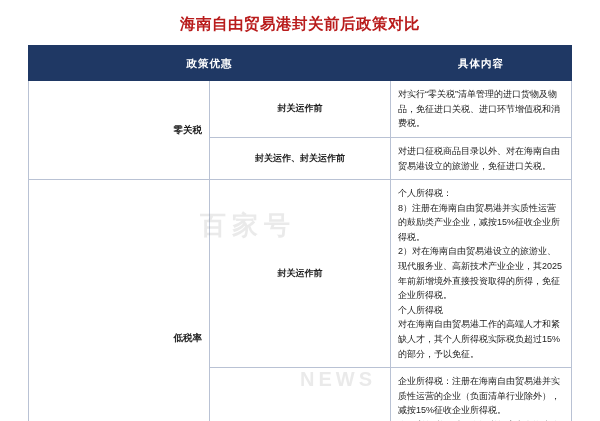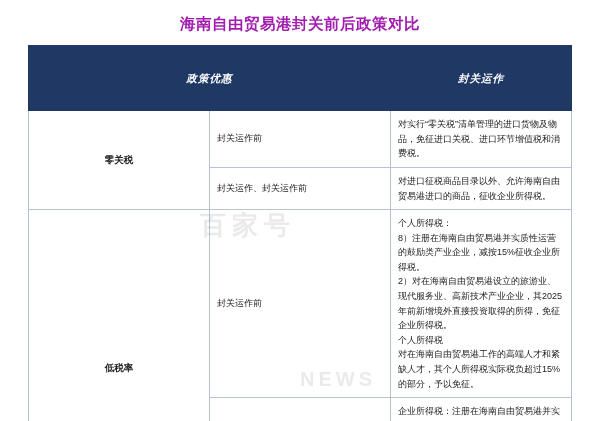--- a/index.html
+++ b/index.html
@@ -19,59 +19,58 @@
     width: 600px;
     height: 421px;
     position: relative;
     box-sizing: border-box;
     padding: 0 28px;
   }
   .title {
     text-align: center;
     font-size: 15.5px;
     font-weight: bold;
-    color: #a21caf;
+    color: #b91c1c;
     letter-spacing: 0.5px;
     padding-top: 14px;
     padding-bottom: 10px;
   }
   table.policy {
     width: 100%;
     border-collapse: collapse;
     table-layout: fixed;
     font-size: 9px;
     line-height: 1.55;
   }
   table.policy th {
     background: #1f3864;
     color: #ffffff;
     font-size: 10.5px;
     font-weight: bold;
-    padding: 24px 4px;
+    padding: 9px 4px;
     border: 1px solid #1f3864;
     text-align: center;
     letter-spacing: 1px;
-    font-style: italic;
   }
   table.policy td {
     border: 1px solid #b9c2d4;
     padding: 6px 7px;
     vertical-align: middle;
     color: #222222;
   }
   td.col-adv {
-    text-align: center;
+    text-align: right;
     font-weight: bold;
     font-size: 9.5px;
     width: 70px;
     padding-left: 8px;
   }
   td.col-stage {
-    text-align: left;
-    font-weight: normal;
+    text-align: center;
+    font-weight: bold;
     font-size: 9px;
     width: 96px;
   }
   td.col-detail {
     text-align: left;
     font-size: 9px;
     line-height: 1.62;
     border-radius: 11px;
   }
   td.col-detail p {
@@ -101,37 +100,37 @@
 <body>
 
 <div class="page">
 
   <div class="title">海南自由贸易港封关前后政策对比</div>
 
   <table class="policy">
     <thead>
       <tr>
         <th colspan="2">政策优惠</th>
-        <th>封关运作</th>
+        <th>具体内容</th>
       </tr>
     </thead>
     <tbody>
 
       <tr>
         <td class="col-adv" rowspan="2">零关税</td>
         <td class="col-stage">封关运作前</td>
         <td class="col-detail">
           <p>对实行“零关税”清单管理的进口货物及物品，免征进口关税、进口环节增值税和消费税。</p>
         </td>
       </tr>
 
       <tr>
         <td class="col-stage">封关运作、封关运作前</td>
         <td class="col-detail">
-          <p>对进口征税商品目录以外、允许海南自由贸易港进口的商品，征收企业所得税。</p>
+          <p>对进口征税商品目录以外、对在海南自由贸易港设立的旅游业，免征进口关税。</p>
         </td>
       </tr>
 
       <tr>
         <td class="col-adv" rowspan="2">低税率</td>
         <td class="col-stage">封关运作前</td>
         <td class="col-detail">
           <p>个人所得税：</p>
           <p>8）注册在海南自由贸易港并实质性运营的鼓励类产业企业，减按15%征收企业所得税。</p>
           <p>2）对在海南自由贸易港设立的旅游业、现代服务业、高新技术产业企业，其2025年前新增境外直接投资取得的所得，免征企业所得税。</p>

